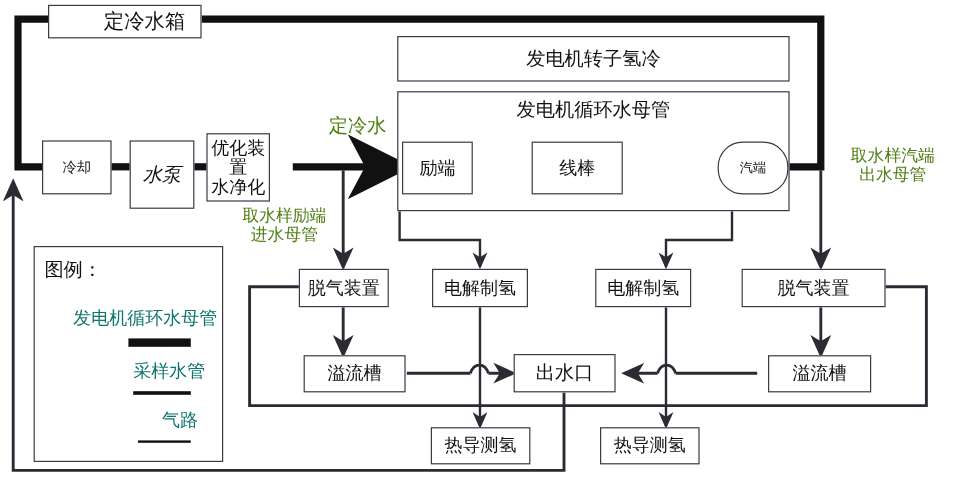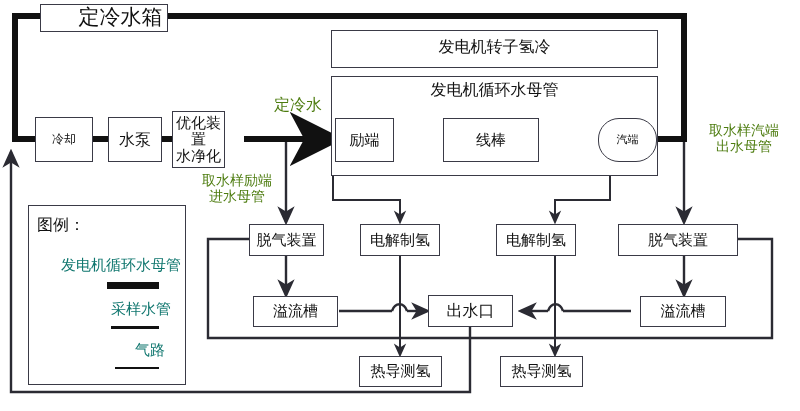--- a/index.html
+++ b/index.html
@@ -2,21 +2,21 @@
 <html><head>
 <meta charset="utf-8">
 <style>
   html,body{margin:0;padding:0;background:#ffffff;}
   body{font-family:"DejaVu Sans","Liberation Sans",sans-serif;}
   #stage{position:relative;width:800px;height:411px;background:#fff;overflow:hidden;}
   #stage svg{position:absolute;left:0;top:0;}
   .bx{position:absolute;box-sizing:border-box;border:1.5px solid #3a3a46;background:#fff;
       display:flex;align-items:center;justify-content:center;text-align:center;
       color:#111;line-height:1.1;white-space:pre-line;}
-  .bx.hdr{align-items:flex-start;padding-top:3px;font-family:Liberation Mono, monospace;}
+  .bx.hdr{align-items:flex-start;padding-top:3px;}
   .lbl{position:absolute;color:#4d7c0f;text-align:center;line-height:1.15;white-space:pre-line;}
   .legend{position:absolute;box-sizing:border-box;border:1.5px solid #3a3a46;background:#fff;}
   .lgtitle{position:absolute;color:#111;}
   .lgrow{position:absolute;color:#0f766e;text-align:right;white-space:nowrap;}
   .swatch{position:absolute;background:#111;}
 </style>
 </head>
 <body>
 
 <div id="stage">
@@ -81,36 +81,36 @@
       <path d="M333,176 L333,200 L400,200 L400,222" marker-end="url(#ahThinS)"></path>
 
       <path d="M610,176 L610,200 L555,200 L555,222" marker-end="url(#ahThinS)"></path>
 
       <path d="M400,256 L400,355" marker-end="url(#ahThinS)"></path>
 
       <path d="M555,256 L555,355" marker-end="url(#ahThinS)"></path>
     </g>
   </svg>
 
-  <div class="bx" style="left:40px;top:4px;width:128px;height:28px;font-size:21px;padding-left:33px;">定冷水箱</div>
+  <div class="bx" style="left:40px;top:4px;width:128px;height:28px;font-size:17px;padding-left:33px;">定冷水箱</div>
 
   <div class="bx" style="left:35px;top:117px;width:58px;height:45px;font-size:12px;">冷却</div>
 
-  <div class="bx" style="left:108px;top:117px;width:54px;height:45px;font-size:16px;">水泵</div>
+  <div class="bx" style="left:108px;top:117px;width:54px;height:57px;font-size:16px;font-style:italic;">水泵</div>
 
   <div class="bx" style="left:172px;top:111px;width:53px;height:57px;font-size:15px;">优化装置
 水净化</div>
 
   <div class="bx hdr" style="left:331px;top:30px;width:327px;height:38px;font-size:16px;padding-top:9px;">发电机转子氢冷</div>
 
   <div class="bx hdr" style="left:331px;top:76px;width:327px;height:100px;font-size:16px;padding-top:6px;">发电机循环水母管</div>
 
   <div class="bx" style="left:335px;top:118px;width:59px;height:44px;font-size:15px;">励端</div>
 
-  <div class="bx" style="left:443px;top:118px;width:96px;height:44px;font-size:15px;">线棒</div>
+  <div class="bx" style="left:443px;top:118px;width:76px;height:44px;font-size:15px;">线棒</div>
 
   <div class="bx" style="left:598px;top:118px;width:59px;height:44px;font-size:11px;border-radius:21px;">汽端</div>
 
   <div class="bx" style="left:249px;top:224px;width:75px;height:32px;font-size:15px;">脱气装置</div>
 
   <div class="bx" style="left:360px;top:224px;width:80px;height:32px;font-size:15px;">电解制氢</div>
 
   <div class="bx" style="left:253px;top:296px;width:85px;height:31px;font-size:15px;">溢流槽</div>
 
   <div class="bx" style="left:428px;top:295px;width:85px;height:32px;font-size:16px;">出水口</div>

